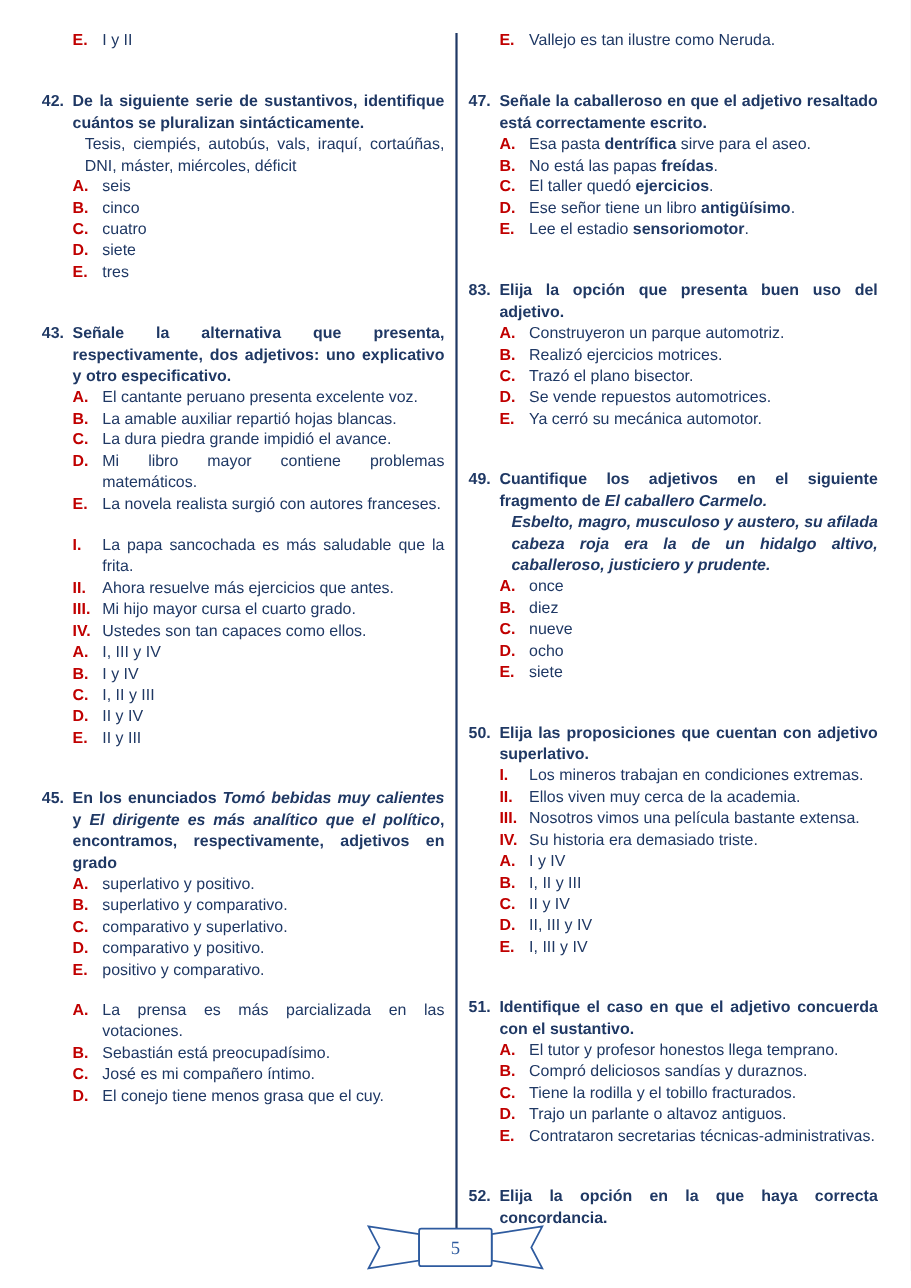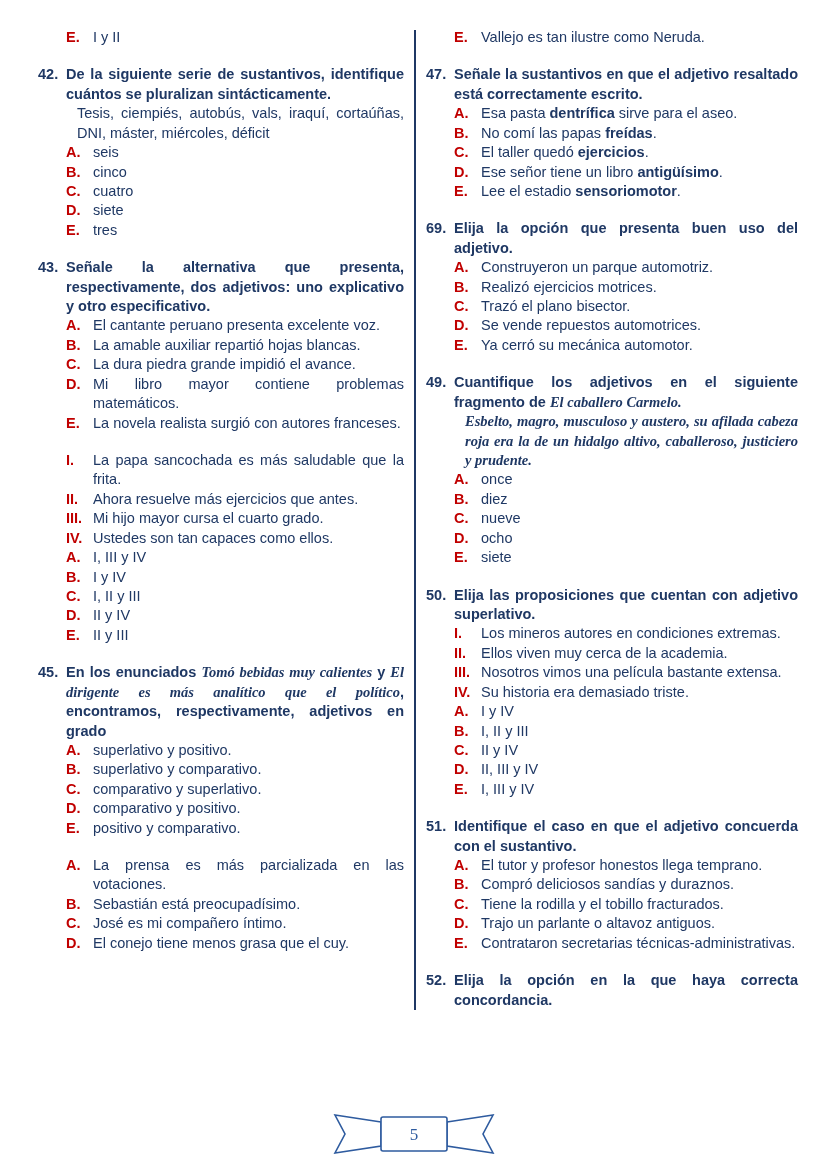--- a/index.html
+++ b/index.html
@@ -8,30 +8,30 @@
     background:#ffffff;overflow:hidden;
     font-family:"Liberation Sans","DejaVu Sans",sans-serif;
     font-size:14.5px;line-height:1.34;color:var(--ink,#1f3864);
   }
   .content{display:flex;padding:28px 30px 0 38px;box-sizing:border-box;}
   .col{width:366px;flex:0 0 366px;}
   .col.right{width:372px;flex:0 0 372px;}
   .divider{width:2px;background:var(--ink,#1f3864);flex:0 0 2px;margin:2px 10px 0 10px;}
   .col > :first-child{margin-top:0;}
   .question{margin-top:18px;}
-  .q-head{display:flex;}
+  .q-head{display:flex;margin-top:36px;}
   .q-num{flex:0 0 28px;font-weight:bold;}
   .q-stem{flex:1;font-weight:bold;text-align:justify;}
   .q-pre{margin-left:39px;text-align:justify;}
   .row{display:flex;margin-left:28px;}
   .row .lab{flex:0 0 27px;font-weight:bold;color:var(--red,#c00000);}
   .row .txt{flex:1;text-align:justify;}
   .seg{white-space:pre-wrap;}
   .seg.b{font-weight:bold;}
-  .seg.i{font-style:italic;font-family:Liberation Serif, serif;}
+  .seg.i{font-style:italic;}
   .footer{position:absolute;left:0;right:0;bottom:14px;display:flex;justify-content:center;}
   .ribbon text{
     font-family:"Liberation Serif","DejaVu Serif",serif;
     font-size:17px;fill:var(--ribbon,#2e5b9f);
   }
 </style>
 </head>
 <body>
 
 <div class="page" style="--ink: #1f3864; --red: #c00000; --ribbon: #2e5b9f;">
@@ -179,46 +179,46 @@
       </div>
     <div class="divider"></div>
     <div class="col right">
         <div class="row">
           <span class="lab">E.</span>
           <div class="txt"><span class="seg">Vallejo es tan ilustre como Neruda.</span></div>
         </div>
         <div class="question">
           <div class="q-head">
             <span class="q-num">47.</span>
-            <div class="q-stem"><span class="seg b">Señale la sustantivos en que el adjetivo resaltado está correctamente escrito.</span></div>
+            <div class="q-stem"><span class="seg b">Señale la caballeroso en que el adjetivo resaltado está correctamente escrito.</span></div>
           </div>
           <div class="row">
             <span class="lab">A.</span>
             <div class="txt"><span class="seg">Esa pasta </span><span class="seg b">dentrífica</span><span class="seg"> sirve para el aseo.</span></div>
           </div>
           <div class="row">
             <span class="lab">B.</span>
-            <div class="txt"><span class="seg">No comí las papas </span><span class="seg b">freídas</span><span class="seg">.</span></div>
+            <div class="txt"><span class="seg">No está las papas </span><span class="seg b">freídas</span><span class="seg">.</span></div>
           </div>
           <div class="row">
             <span class="lab">C.</span>
             <div class="txt"><span class="seg">El taller quedó </span><span class="seg b">ejercicios</span><span class="seg">.</span></div>
           </div>
           <div class="row">
             <span class="lab">D.</span>
             <div class="txt"><span class="seg">Ese señor tiene un libro </span><span class="seg b">antigüísimo</span><span class="seg">.</span></div>
           </div>
           <div class="row">
             <span class="lab">E.</span>
             <div class="txt"><span class="seg">Lee el estadio </span><span class="seg b">sensoriomotor</span><span class="seg">.</span></div>
           </div>
         </div>
         <div class="question">
           <div class="q-head">
-            <span class="q-num">69.</span>
+            <span class="q-num">83.</span>
             <div class="q-stem"><span class="seg b">Elija la opción que presenta buen uso del adjetivo.</span></div>
           </div>
           <div class="row">
             <span class="lab">A.</span>
             <div class="txt"><span class="seg">Construyeron un parque automotriz.</span></div>
           </div>
           <div class="row">
             <span class="lab">B.</span>
             <div class="txt"><span class="seg">Realizó ejercicios motrices.</span></div>
           </div>
@@ -262,21 +262,21 @@
             <div class="txt"><span class="seg">siete</span></div>
           </div>
         </div>
         <div class="question">
           <div class="q-head">
             <span class="q-num">50.</span>
             <div class="q-stem"><span class="seg b">Elija las proposiciones que cuentan con adjetivo superlativo.</span></div>
           </div>
           <div class="row">
             <span class="lab">I.</span>
-            <div class="txt"><span class="seg">Los mineros autores en condiciones extremas.</span></div>
+            <div class="txt"><span class="seg">Los mineros trabajan en condiciones extremas.</span></div>
           </div>
           <div class="row">
             <span class="lab">II.</span>
             <div class="txt"><span class="seg">Ellos viven muy cerca de la academia.</span></div>
           </div>
           <div class="row">
             <span class="lab">III.</span>
             <div class="txt"><span class="seg">Nosotros vimos una película bastante extensa.</span></div>
           </div>
           <div class="row">

